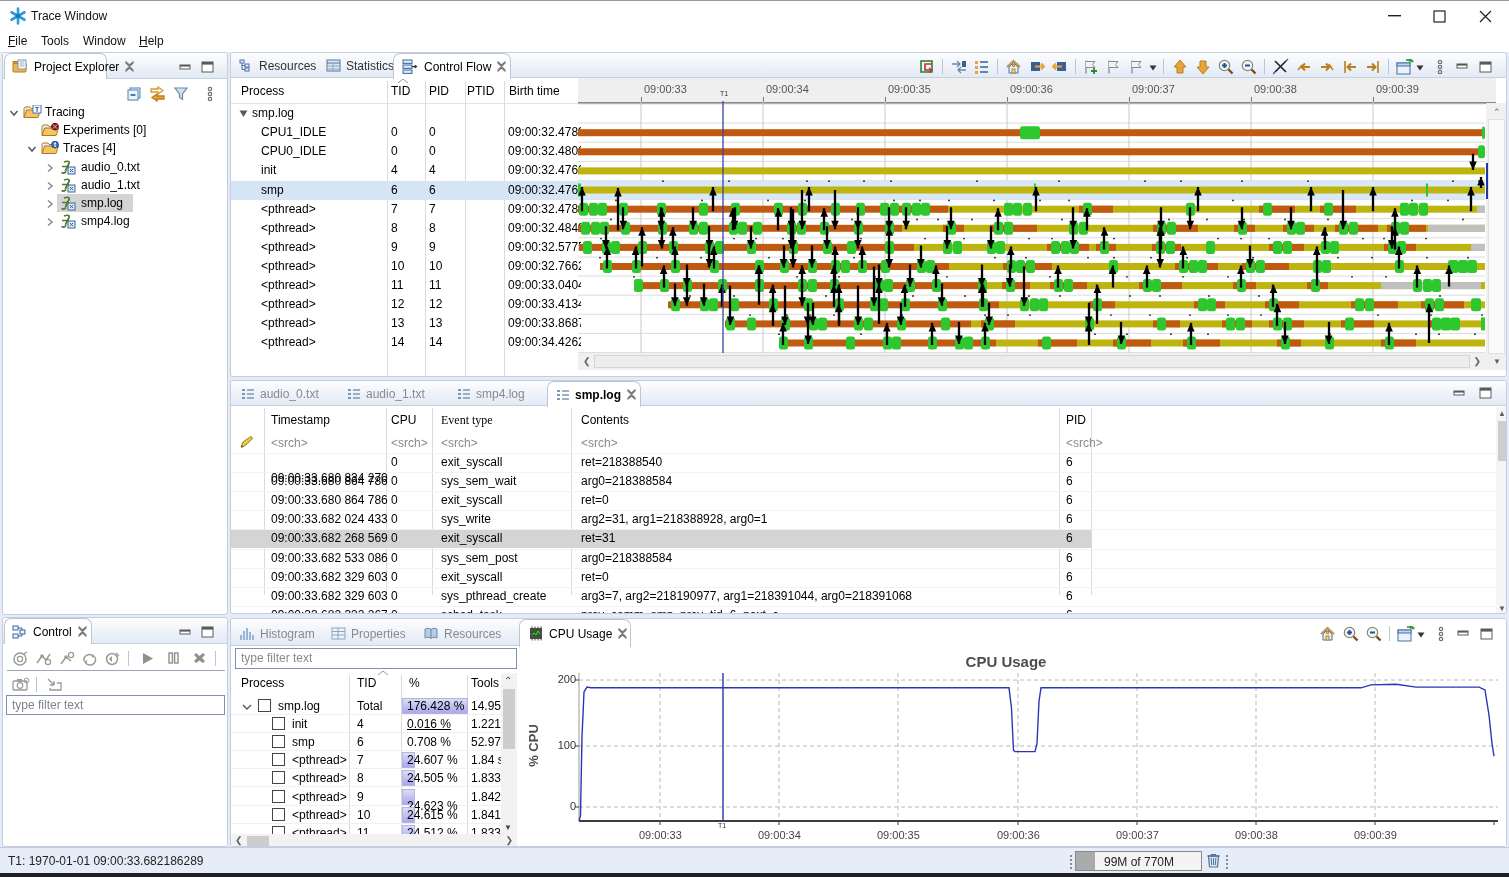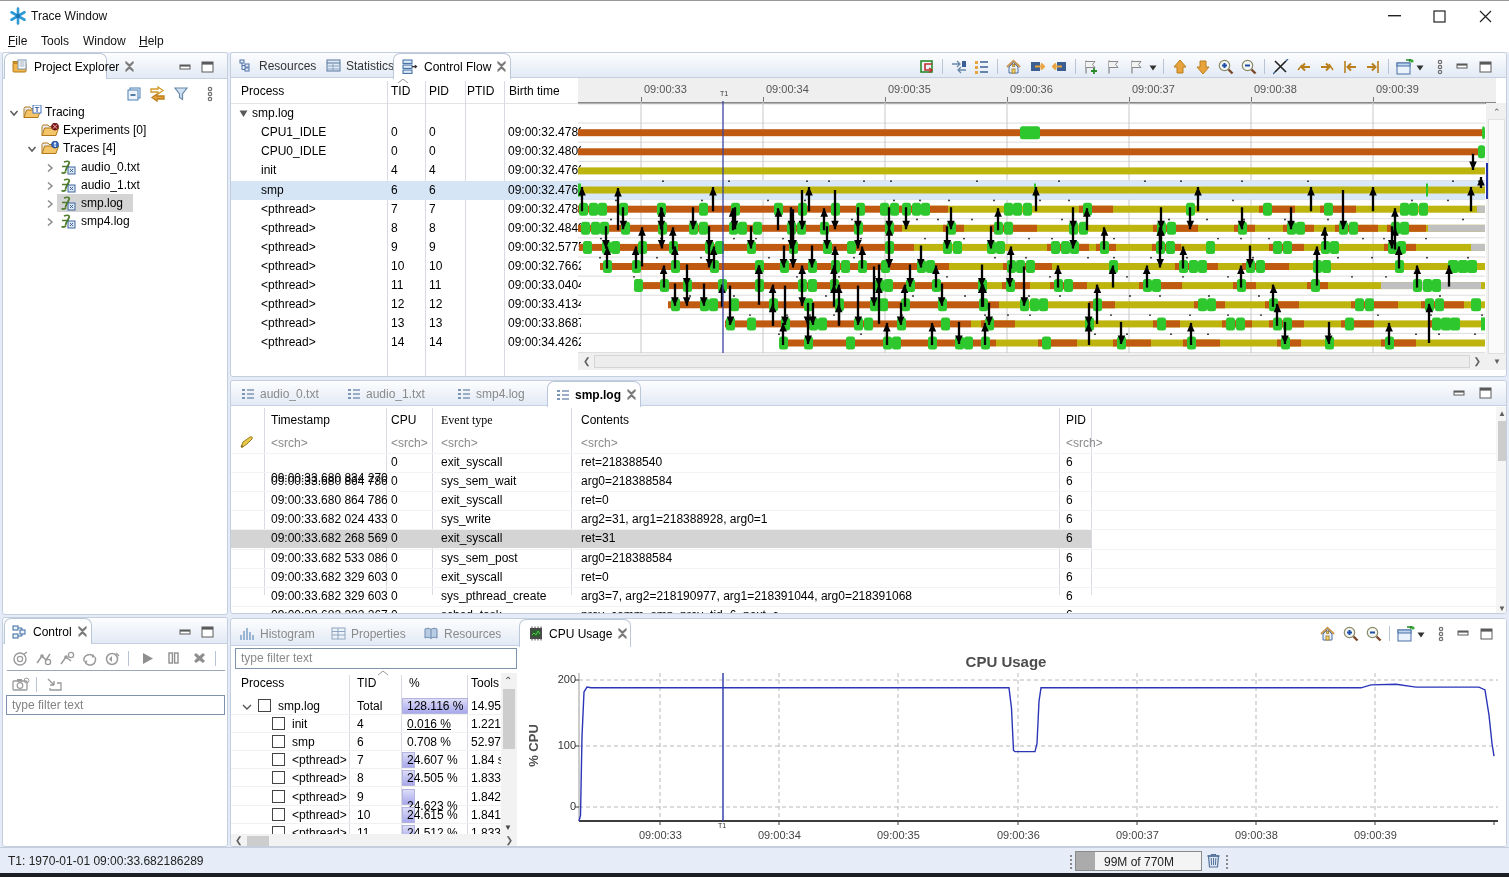--- a/index.html
+++ b/index.html
@@ -1443,21 +1443,21 @@
     <div class="colsep" style="left:170px;top:56px;height:159px;"></div>
     <div class="colsep" style="left:236px;top:56px;height:159px;"></div>
     <div class="row" style="top:78.0px;height:18.1px;width:286px;border-bottom:1px solid #f0f0f0;">
       <svg class="abs" style="left:11px;top:6px;" width="10" height="8">
         <path d="M1 2 L5 6 L9 2" stroke="#555" stroke-width="1.4" fill="none"></path>
       </svg>
       <span class="cb" style="left:27px;top:2px;"></span>
       <span class="abs" style="left:47px;top:2px;">smp.log</span>
       <span class="abs" style="left:126px;top:2px;">Total</span>
       <span class="abs" style="left:171px;top:1px;width:66px;height:16px;background:linear-gradient(#dcdcf8,#a8a8ec);border:1px solid #b4b4e0;"></span>
-      <span class="abs" style="left:176px;top:2px;">128.116 %</span>
+      <span class="abs" style="left:176px;top:2px;">176.428 %</span>
       <span class="abs" style="left:240px;top:2px;">14.959</span>
     </div>
     <div class="row" style="top:96.1px;height:18.1px;width:286px;border-bottom:1px solid #f0f0f0;">
       <span class="cb" style="left:41px;top:2px;"></span>
       <span class="abs" style="left:61px;top:2px;">init</span>
       <span class="abs" style="left:126px;top:2px;">4</span>
       <span class="abs" style="left:176px;top:2px;text-decoration:underline;">0.016 %</span>
       <span class="abs" style="left:240px;top:2px;">1.221 r</span>
     </div>
     <div class="row" style="top:114.2px;height:18.1px;width:286px;border-bottom:1px solid #f0f0f0;">

